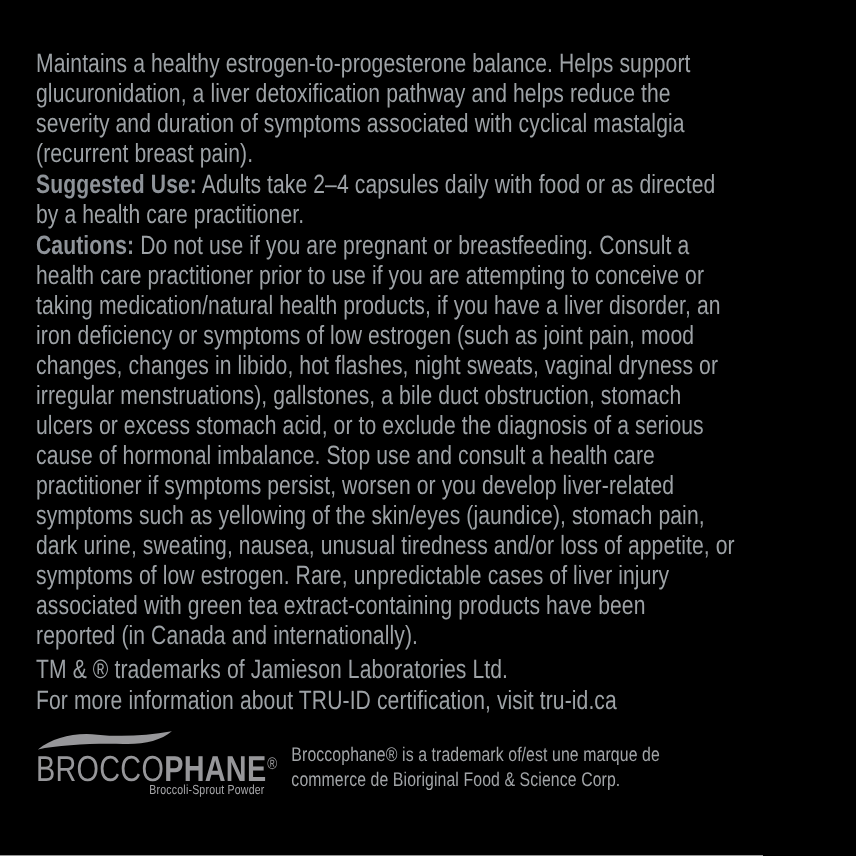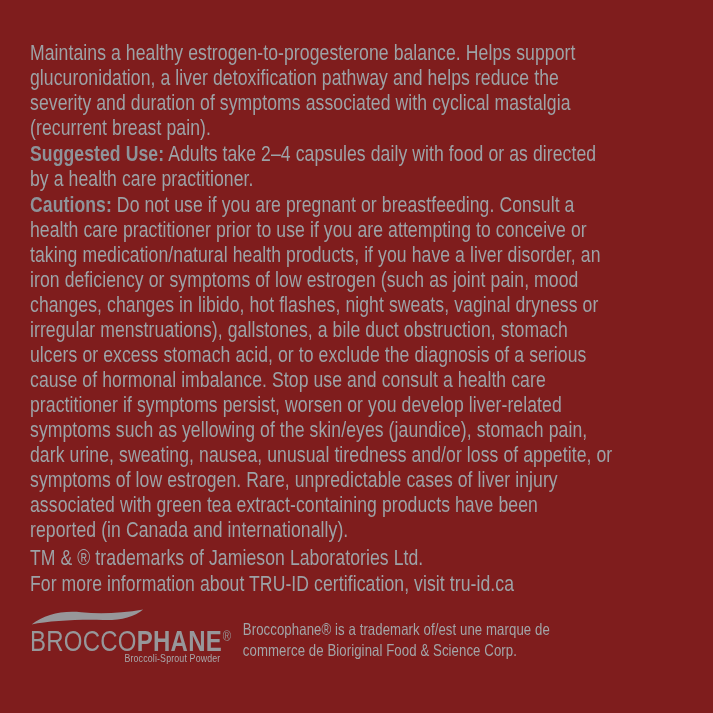--- a/index.html
+++ b/index.html
@@ -5,21 +5,21 @@
   html, body {
     margin: 0; padding: 0;
     width: 713px; height: 713px;
     background: #ffffff;
     overflow: hidden;
     font-family: "Liberation Sans", sans-serif;
   }
   .canvas {
     position: relative;
     width: 713px; height: 713px;
-    background: #7f1d1d;
+    background: #000000;
   }
   
   .sheet {
     position: absolute;
     left: 30px; top: 40px;
     width: 850px;
     transform: scaleX(0.80);
     transform-origin: 0 0;
     color: #9da2a6;
     font-size: 22px;

